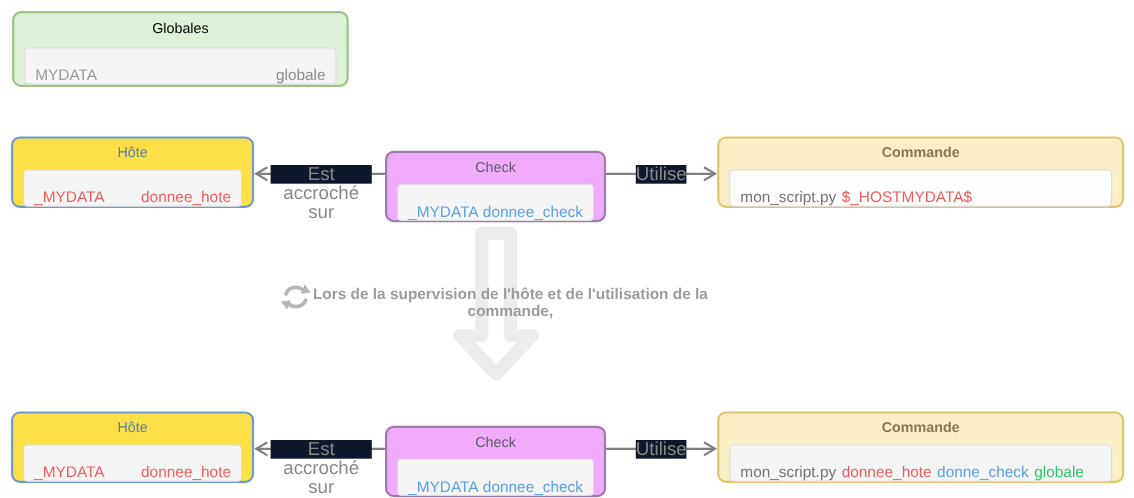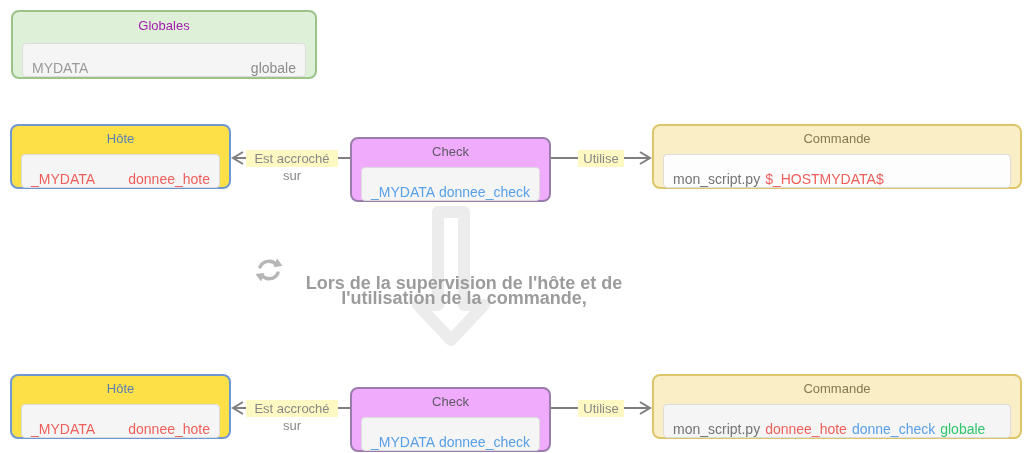--- a/index.html
+++ b/index.html
@@ -3,42 +3,42 @@
 <meta charset="utf-8">
 <style>
   html,body{margin:0;padding:0;background:#ffffff;}
   body{font-family:"Liberation Sans", sans-serif;}
   .canvas{position:relative;width:1031px;height:453px;background:#ffffff;overflow:hidden;}
 
   .panel{position:absolute;box-sizing:border-box;border:2px solid;border-radius:8px;}
   .panel .title{text-align:center;font-size:13px;padding-top:6px;}
 
   .panel-globales{background:#dff0d8;border-color:#9cc489;}
-  .panel-globales .title{color:#a21caf;}
+  .panel-globales .title{color:#000000;}
   .panel-hote{background:#fde047;border-color:#6f98d2;}
   .panel-hote .title{color:#5c7fb2;}
   .panel-check{background:#f0abfc;border-color:#9b7cac;margin-top:13px;}
   .panel-check .title{color:#5d5a63;}
   .panel-commande{background:#faeec6;border-color:#dfc56a;}
-  .panel-commande .title{color:#847951;}
+  .panel-commande .title{color:#847951;font-weight:bold;}
 
   .field{position:absolute;left:9px;right:9px;box-sizing:border-box;height:28px;
          display:flex;align-items:flex-start;justify-content:space-between;
          padding:16px 9px;font-size:14px;background:#f5f5f5;border:1px solid #dcdcdc;border-radius:4px;}
   .field.cmd{justify-content:flex-start;gap:5px;white-space:nowrap;}
   .field.white{background:#fdfdfd;}
 
   .t-gray{color:#9a9a9a}.t-gray2{color:#8c8c8c}
   .t-red{color:#ee5f5b}.t-blue{color:#58a0e8}.t-green{color:#2fc56a}.t-dark{color:#737373}
 
-  .edge-label{position:absolute;background:#fef9c3;color:#888888;font-size:13px;
+  .edge-label{position:absolute;background:#0f172a;color:#888888;font-size:17px;
               text-align:center;line-height:17px;height:17px;}
 
-  .caption{position:absolute;left:264px;top:276px;width:400px;text-align:center;
-           font-weight:bold;font-size:18px;color:#9c9c9c;line-height:15px;}
+  .caption{position:absolute;left:264px;top:260px;width:400px;text-align:center;
+           font-weight:bold;font-size:14px;color:#9c9c9c;line-height:15px;}
 
   svg{display:block;}
   .abs{position:absolute;}
 </style>
 </head>
 <body>
 
 <div class="canvas">
 
   <div class="panel panel-globales" style="left:11px;top:10px;width:306px;height:69px;">

